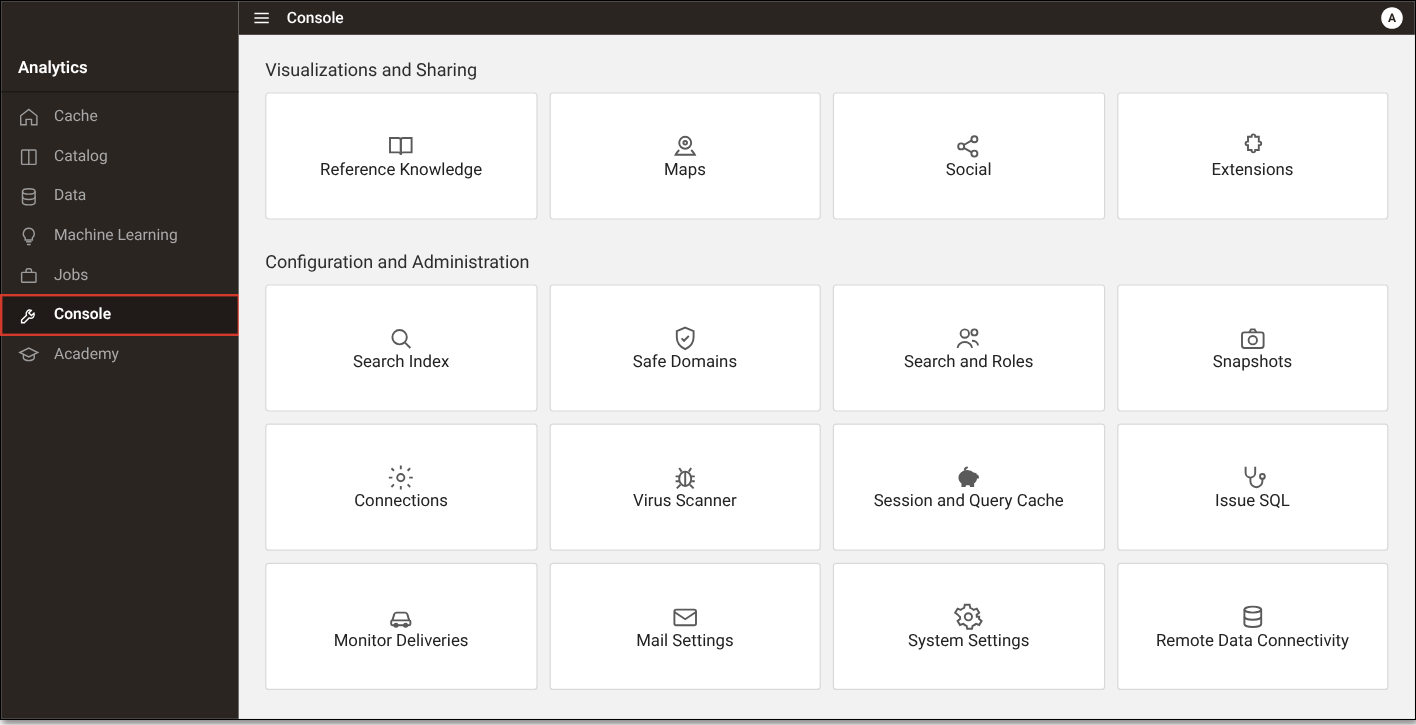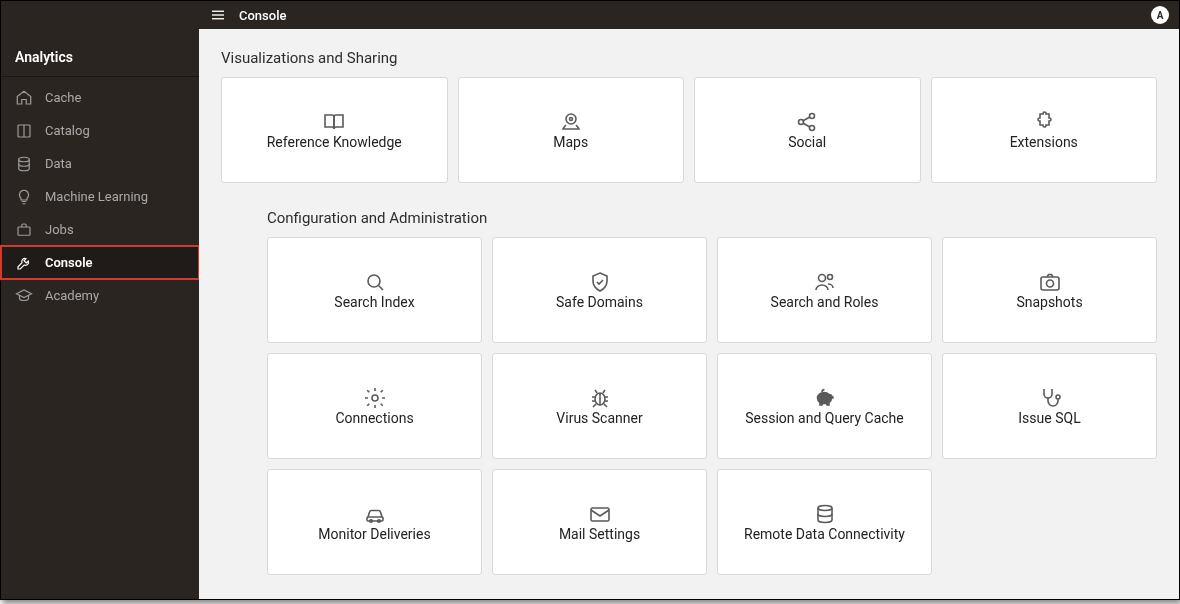--- a/index.html
+++ b/index.html
@@ -18,21 +18,21 @@
   
   .main { flex: 1; display: flex; flex-direction: column; background: #f2f2f2; }
   .topbar { height: 28px; background: #2b2521; color: #fff; display: flex; align-items: center; padding: 0 10px; gap: 12px; }
   .topbar .hamburger { display: inline-flex; cursor: pointer; }
   .topbar .hamburger svg { width: 18px; height: 18px; stroke: #fff; stroke-width: 1.8; }
   .topbar-title { font-size: 13px; font-weight: 500; }
   .topbar-spacer { flex: 1; }
   .avatar { width: 18px; height: 18px; border-radius: 50%; background: #fff; color: #2b2521; font-size: 10px; font-weight: 700; display: flex; align-items: center; justify-content: center; }
   .content { flex: 1; padding: 18px 22px 22px 22px; overflow: auto; }
   .section-title { font-size: 15px; color: #2d2d2d; margin-bottom: 10px; margin-top: 2px; }
-  .section + .section { margin-top: 26px; margin-left: 46px; }
+  .section + .section { margin-top: 26px; }
   .card-grid { display: grid; grid-template-columns: repeat(4, 1fr); gap: 10px; }
   .card { background: #fff; border: 1px solid #d9d9d9; border-radius: 3px; height: 106px; display: flex; flex-direction: column; align-items: center; justify-content: center; cursor: pointer; }
   .card-icon { color: #5a5a5a; display: flex; }
   .card-icon svg { width: 26px; height: 24px; stroke: currentColor; fill: none; stroke-width: 1.6; }
   .card-icon.solid svg { fill: #5a5a5a; stroke: #5a5a5a; }
   .card-label { font-size: 14px; color: #222; }
 </style>
 </head>
 <body>
 
@@ -338,20 +338,28 @@
               <span class="card-icon">
                 <svg viewBox="0 0 24 24">
                   <use href="#mail-icon"></use>
                 </svg>
               </span>
               <span class="card-label">Mail Settings</span>
             </div>
             <div class="card">
               <span class="card-icon">
                 <svg viewBox="0 0 24 24">
+                  <use href="#cog-icon"></use>
+                </svg>
+              </span>
+              <span class="card-label">System Settings</span>
+            </div>
+            <div class="card">
+              <span class="card-icon">
+                <svg viewBox="0 0 24 24">
                   <use href="#db-stack-icon"></use>
                 </svg>
               </span>
               <span class="card-label">Remote Data Connectivity</span>
             </div>
           </div>
         </div>
       </div>
   </div>
 </div>

